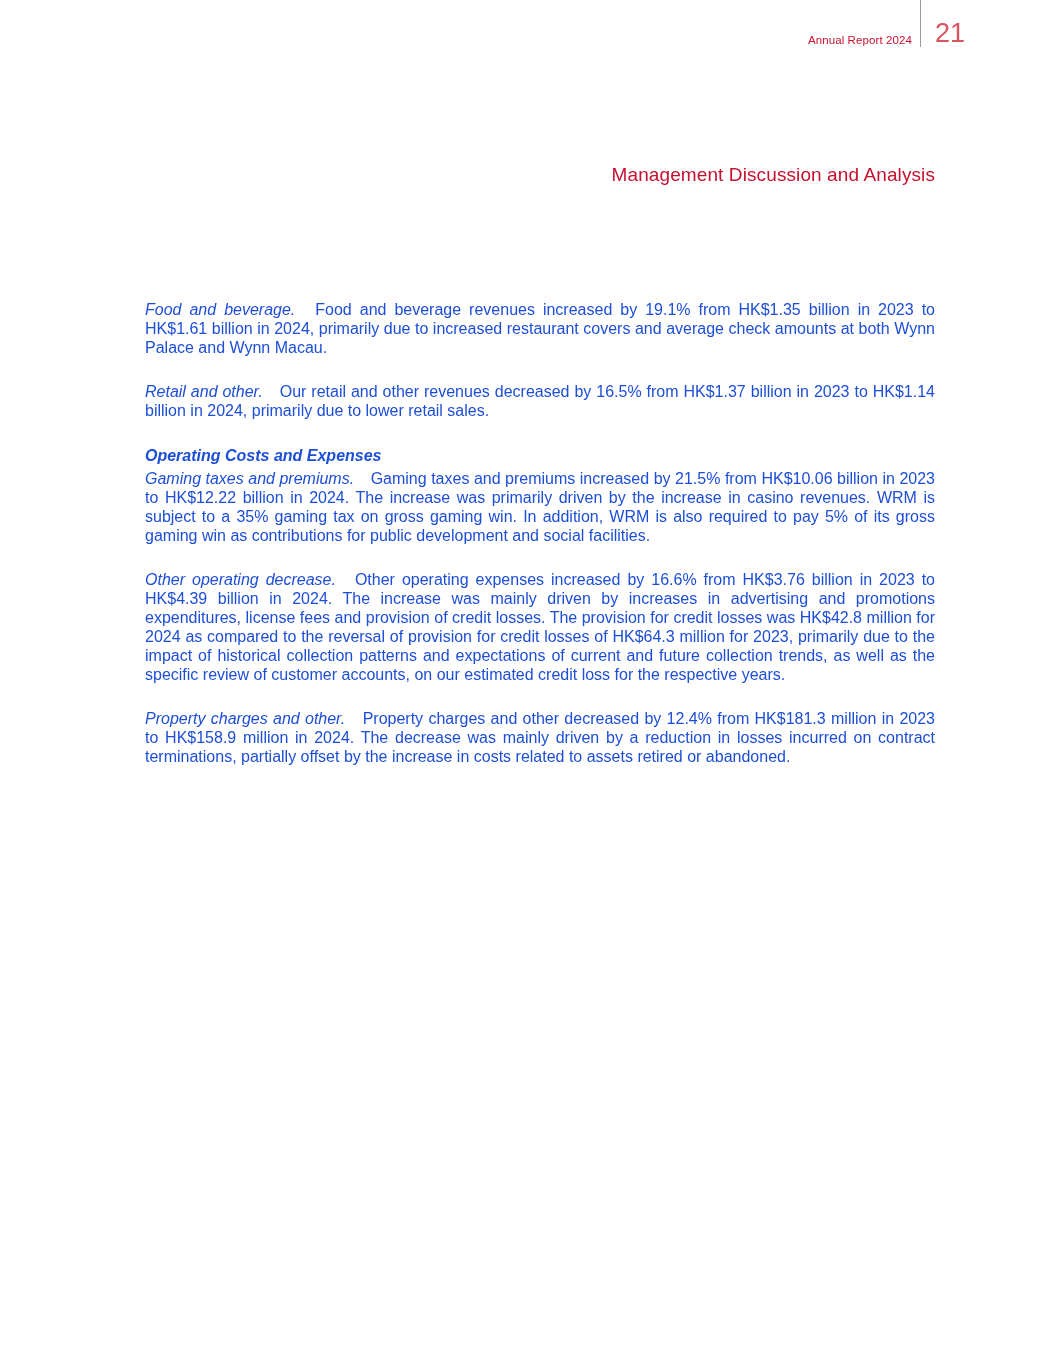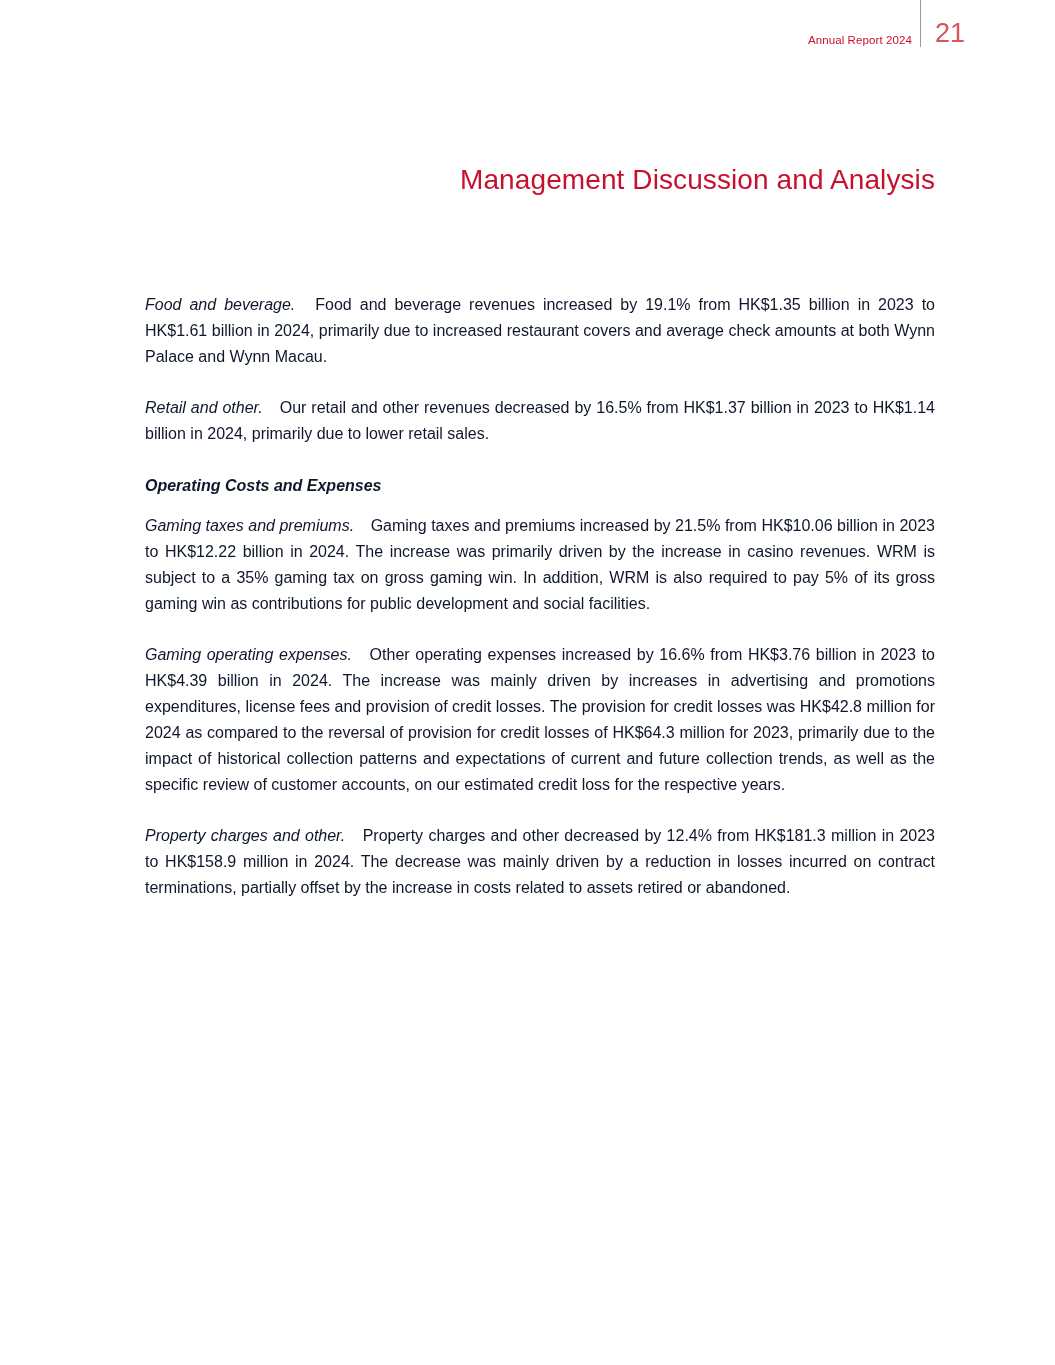--- a/index.html
+++ b/index.html
@@ -46,51 +46,51 @@
       top: 20px;
       font-size: 27px;
       color: #d9545f;
       font-weight: normal;
       line-height: 1;
     }
     .page-title {
       position: absolute;
       right: 120px;
       top: 164px;
-      font-size: 28px;
+      font-size: 19px;
       color: #c8102e;
       white-space: nowrap;
       letter-spacing: 0.1px;
       margin: 0;
       font-weight: normal;
     }
     .content {
       position: absolute;
       left: 145px;
-      top: 292px;
+      top: 300px;
       width: 790px;
       font-size: 16px;
-      line-height: 26px;
-      color: #0f172a;
+      line-height: 19px;
+      color: #1d4ed8;
     }
     .para {
       margin: 0 0 25.3px 0;
       text-align: justify;
     }
     .para .lead {
       font-style: italic;
     }
     .para .gap {
       display: inline-block;
       width: 12px;
     }
     .section-heading {
       font-style: italic;
       font-weight: bold;
-      margin: 0 0 14px 0;
+      margin: 0 0 4px 0;
       font-size: 16px;
     }
     .para.tight {
       margin-top: 0;
     }
   </style>
 </head>
 <body>
 
 <div class="header">
@@ -115,21 +115,21 @@
 
   <div class="section-heading">Operating Costs and Expenses</div>
 
   <p class="para tight">
     <span class="lead">Gaming taxes and premiums.</span><span class="gap"></span>
     <span>Gaming taxes and premiums increased by 21.5% from HK$10.06 billion in 2023 to HK$12.22 billion in 2024. The increase was primarily driven by the increase in casino revenues. WRM is subject to a 35% gaming tax on gross gaming win. In addition, WRM is also required to pay 5% of its gross gaming win as contributions for public development and social facilities.</span>
   </p>
 
 
   <p class="para">
-    <span class="lead">Gaming operating expenses.</span><span class="gap"></span>
+    <span class="lead">Other operating decrease.</span><span class="gap"></span>
     <span>Other operating expenses increased by 16.6% from HK$3.76 billion in 2023 to HK$4.39 billion in 2024. The increase was mainly driven by increases in advertising and promotions expenditures, license fees and provision of credit losses. The provision for credit losses was HK$42.8 million for 2024 as compared to the reversal of provision for credit losses of HK$64.3 million for 2023, primarily due to the impact of historical collection patterns and expectations of current and future collection trends, as well as the specific review of customer accounts, on our estimated credit loss for the respective years.</span>
   </p>
 
 
   <p class="para">
     <span class="lead">Property charges and other.</span><span class="gap"></span>
     <span>Property charges and other decreased by 12.4% from HK$181.3 million in 2023 to HK$158.9 million in 2024. The decrease was mainly driven by a reduction in losses incurred on contract terminations, partially offset by the increase in costs related to assets retired or abandoned.</span>
   </p>
 
 

